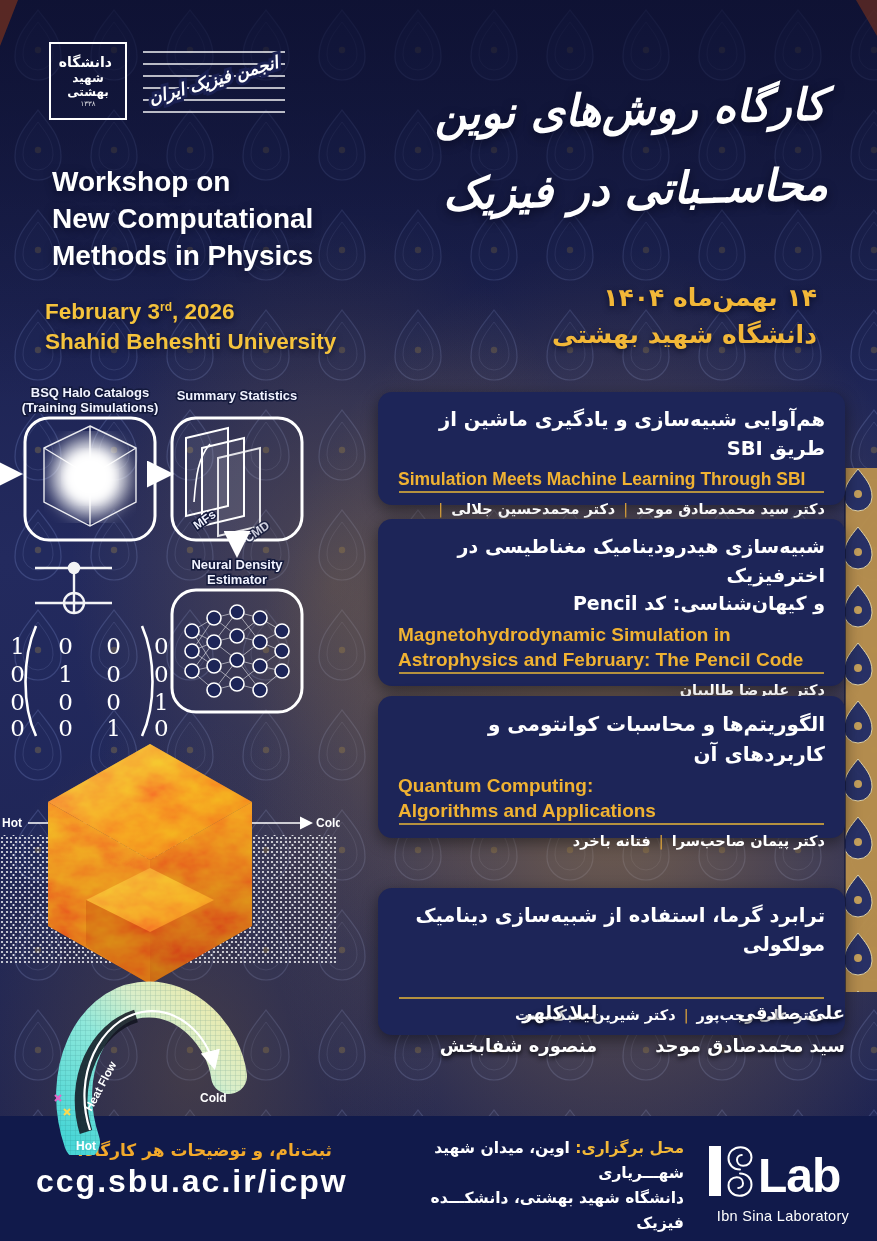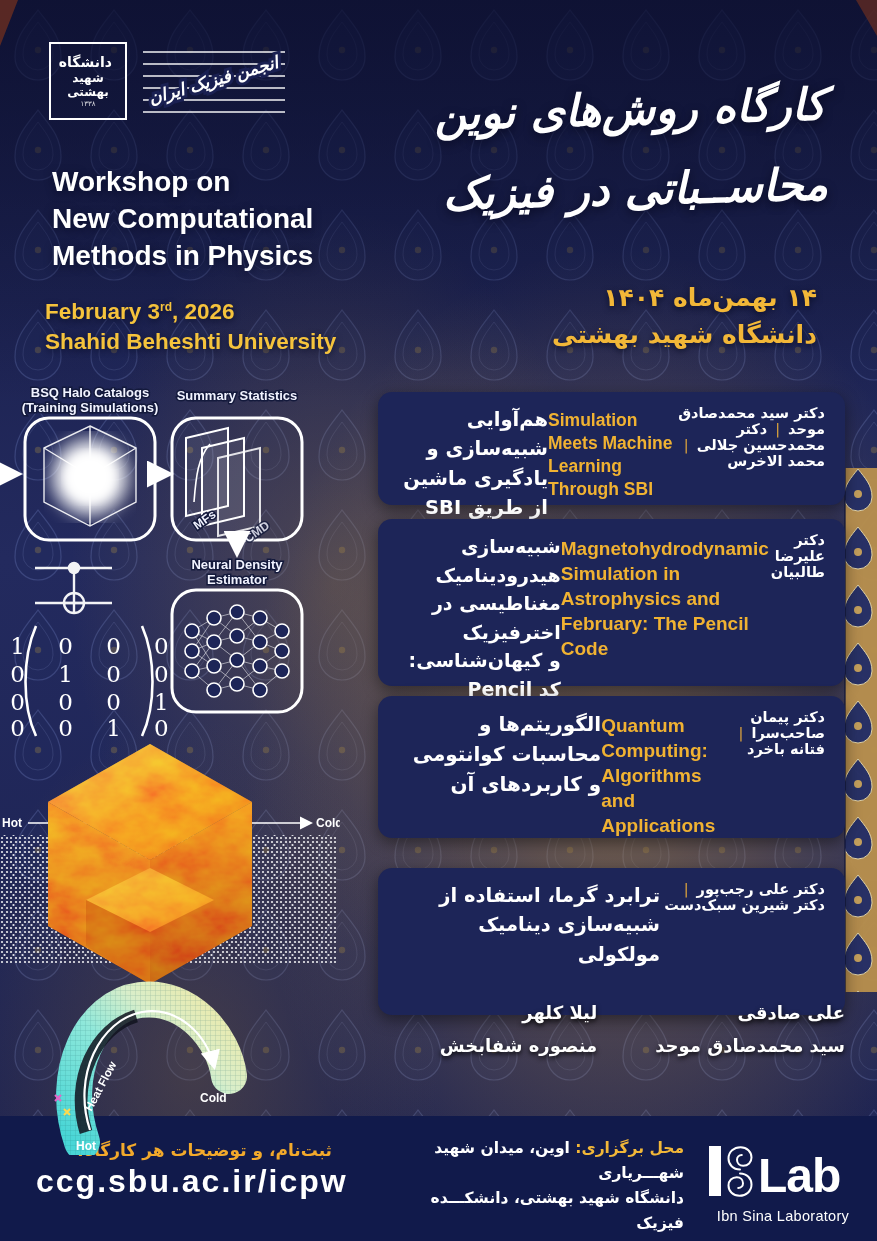--- a/index.html
+++ b/index.html
@@ -28,31 +28,31 @@
   .title-fa{right:50px;top:70px;width:430px;text-align:right;color:#fff;font-size:44px;
             font-weight:bold;font-style:italic;line-height:1.82;transform:rotate(-1.5deg);
             text-shadow:0 3px 10px rgba(0,2,18,.55);}
   .date-fa{right:60px;top:283px;font-size:25px;font-weight:bold;color:#f2b738;
            text-shadow:0 2px 6px rgba(4,7,28,.7);}
   .univ-fa{right:60px;top:320px;font-size:25px;font-weight:bold;color:#f2b738;
            text-shadow:0 2px 6px rgba(4,7,28,.7);}
 
   
   .card{left:378px;width:467px;background:#1d2558;border-radius:14px;box-sizing:border-box;
-        padding:13px 20px 12px 20px;display:flex;flex-direction:row;
+        padding:13px 20px 12px 20px;display:flex;flex-direction:column;
         box-shadow:0 5px 16px rgba(0,0,0,.45);}
   .card .fa-title{color:#fff;font-weight:bold;text-align:right;direction:rtl;line-height:1.5;}
   .card .en-title{color:#f0b232;font-weight:bold;text-align:left;line-height:1.32;margin-top:4px;}
   .card .divider{border:none;border-top:2px solid #b5913f;margin:9px 1px 8px 1px;margin-top:auto;}
   .card .speakers{color:#fff;font-weight:bold;font-size:14.5px;text-align:right;direction:rtl;}
   .pipe{color:#e0a63c;padding:0 8px;font-weight:normal;}
   #card-0{top:392px;height:113px;} #card-0 .fa-title{font-size:19.5px;} #card-0 .en-title{font-size:17.5px;}
   #card-1{top:519px;height:167px;} #card-1 .fa-title{font-size:19px;}   #card-1 .en-title{font-size:19px;}
   #card-2{top:696px;height:142px;} #card-2 .fa-title{font-size:20px;}   #card-2 .en-title{font-size:19px;}
-  #card-3{top:868px;height:147px;} #card-3 .fa-title{font-size:19.5px;} #card-3 .en-title{font-size:19px;}
+  #card-3{top:888px;height:147px;} #card-3 .fa-title{font-size:19.5px;} #card-3 .en-title{font-size:19px;}
 
   
   .committee{right:32px;top:1002px;text-align:right;}
   .committee-heading{color:#f2b738;font-size:19px;font-weight:bold;direction:rtl;
                      text-shadow:0 2px 5px rgba(0,0,0,.85);margin-bottom:15px;}
   .committee-grid{display:grid;grid-template-columns:auto auto;direction:rtl;column-gap:58px;
                   row-gap:12px;color:#fff;font-size:18px;font-weight:bold;text-align:right;
                   text-shadow:0 2px 5px rgba(0,0,0,.9);}
 
   

